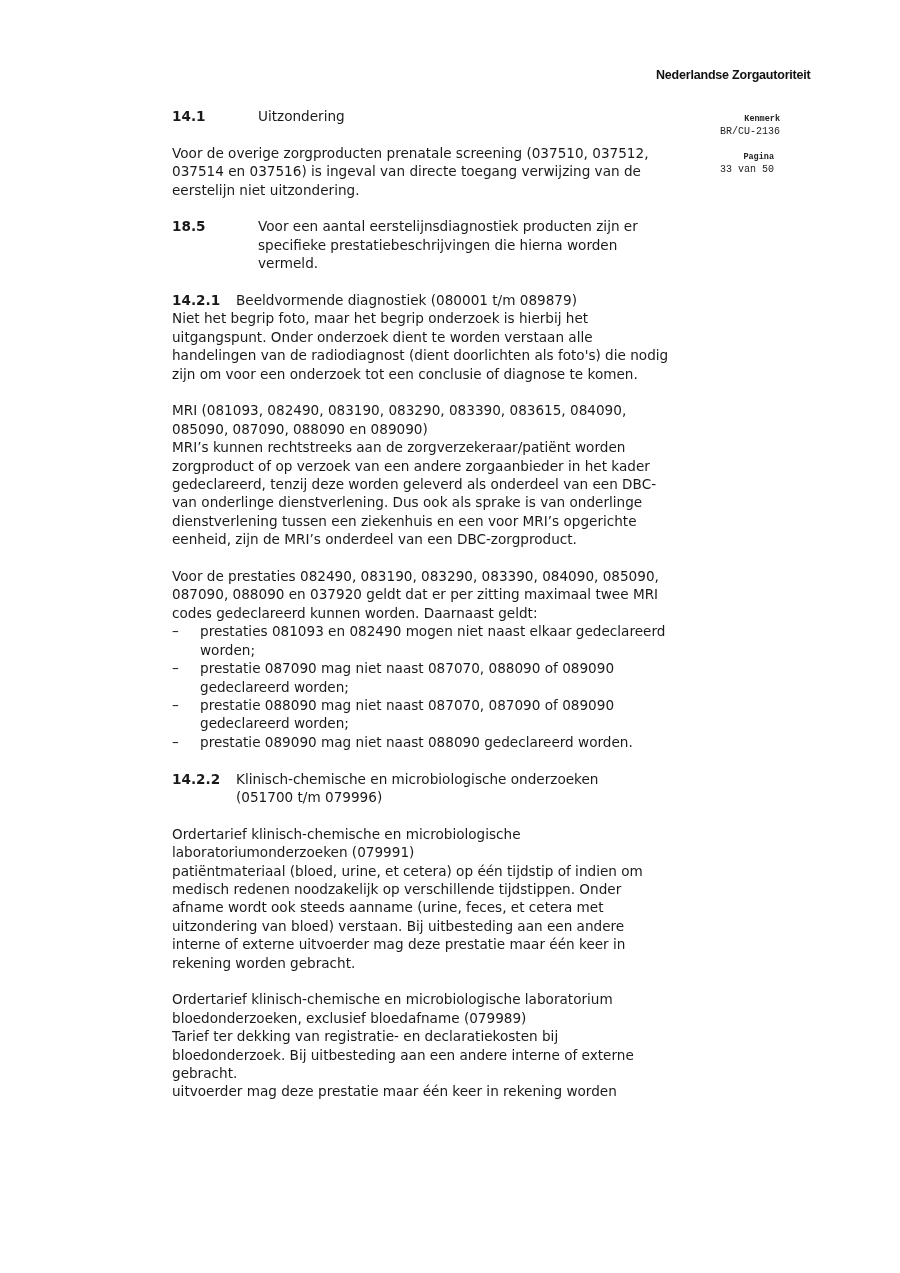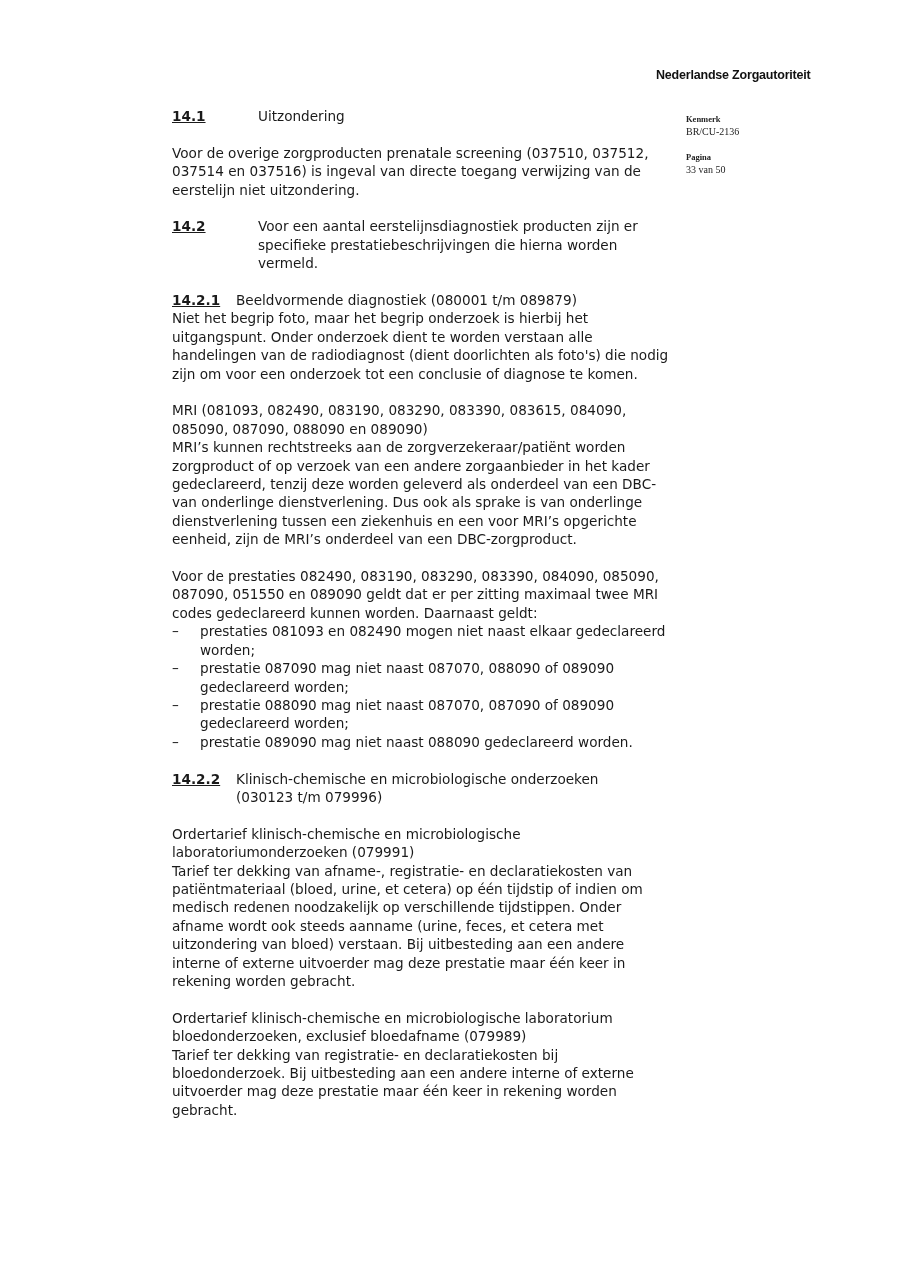--- a/index.html
+++ b/index.html
@@ -1,27 +1,27 @@
 <!DOCTYPE html>
 <html><head>
 <meta charset="utf-8">
 <style>
   html, body { margin: 0; padding: 0; background: #ffffff; }
   body { width: 900px; height: 1273px; position: relative; overflow: hidden;
          font-family: "DejaVu Sans", sans-serif; color: #1a1a1a; }
   .org { position: absolute; left: 656px; top: 62px; font-family: "Liberation Sans", sans-serif;
          font-weight: bold; font-size: 12.5px; letter-spacing: -0.2px; color: #111; margin-top: 6px; }
-  .meta { position: absolute; left: 686px; font-family: Liberation Serif, serif; }
+  .meta { position: absolute; left: 720px; font-family: Liberation Mono, monospace; text-align: right; }
   .meta .lbl { font-size: 8.5px; font-weight: bold; color: #222; line-height: 12px; }
   .meta .val { font-size: 10px; color: #222; line-height: 14px; }
   .content { position: absolute; left: 172px; top: 107px; width: 500px;
              font-size: 13.6px; line-height: 18.4px; }
   .line { white-space: pre; display: block; }
   .h { display: block; position: relative; }
-  .num { font-weight: bold; text-decoration: underline; }
+  .num { font-weight: bold; }
   .h1 .num { display: inline-block; width: 86px; }
   .h1 .ttl { }
   .h2row { display: flex; }
   .h2row .num { width: 86px; flex: none; }
   .h3 .num { display: inline-block; width: 64px; }
   .indent64 { padding-left: 64px; }
   .gap { height: 18.4px; }
   .bullet { display: flex; }
   .bullet .dash { width: 28px; flex: none; }
 </style>
@@ -46,21 +46,21 @@
   </div>
   <div class="gap"></div>
   <div>
     <span class="line">Voor de overige zorgproducten prenatale screening (037510, 037512,</span>
     <span class="line">037514 en 037516) is ingeval van directe toegang verwijzing van de</span>
     <span class="line">eerstelijn niet uitzondering.</span>
   </div>
   <div class="gap"></div>
 
   <div class="h2row">
-    <span class="num">14.2</span>
+    <span class="num">18.5</span>
     <div>
       <span class="line">Voor een aantal eerstelijnsdiagnostiek producten zijn er</span>
       <span class="line">specifieke prestatiebeschrijvingen die hierna worden</span>
       <span class="line">vermeld.</span>
     </div>
   </div>
   <div class="gap"></div>
 
   <div class="h h3">
     <span class="num">14.2.1</span><span>Beeldvormende diagnostiek (080001 t/m 089879)</span>
@@ -80,21 +80,21 @@
     <span class="line">zorgproduct of op verzoek van een andere zorgaanbieder in het kader</span>
     <span class="line">gedeclareerd, tenzij deze worden geleverd als onderdeel van een DBC-</span>
     <span class="line">van onderlinge dienstverlening. Dus ook als sprake is van onderlinge</span>
     <span class="line">dienstverlening tussen een ziekenhuis en een voor MRI’s opgerichte</span>
     <span class="line">eenheid, zijn de MRI’s onderdeel van een DBC-zorgproduct.</span>
   </div>
   <div class="gap"></div>
 
   <div>
     <span class="line">Voor de prestaties 082490, 083190, 083290, 083390, 084090, 085090,</span>
-    <span class="line">087090, 051550 en 089090 geldt dat er per zitting maximaal twee MRI</span>
+    <span class="line">087090, 088090 en 037920 geldt dat er per zitting maximaal twee MRI</span>
     <span class="line">codes gedeclareerd kunnen worden. Daarnaast geldt:</span>
   </div>
   <div>
     <div class="bullet">
       <span class="dash">–</span>
       <div>
         <span class="line">prestaties 081093 en 082490 mogen niet naast elkaar gedeclareerd</span>
         <span class="line">worden;</span>
       </div>
     </div>
@@ -117,37 +117,36 @@
       <div>
         <span class="line">prestatie 089090 mag niet naast 088090 gedeclareerd worden.</span>
       </div>
     </div>
   </div>
   <div class="gap"></div>
 
   <div class="h h3">
     <span class="num">14.2.2</span><span>Klinisch-chemische en microbiologische onderzoeken</span>
   </div>
-  <span class="line indent64">(030123 t/m 079996)</span>
+  <span class="line indent64">(051700 t/m 079996)</span>
   <div class="gap"></div>
 
   <div>
     <span class="line">Ordertarief klinisch-chemische en microbiologische</span>
     <span class="line">laboratoriumonderzoeken (079991)</span>
-    <span class="line">Tarief ter dekking van afname-, registratie- en declaratiekosten van</span>
     <span class="line">patiëntmateriaal (bloed, urine, et cetera) op één tijdstip of indien om</span>
     <span class="line">medisch redenen noodzakelijk op verschillende tijdstippen. Onder</span>
     <span class="line">afname wordt ook steeds aanname (urine, feces, et cetera met</span>
     <span class="line">uitzondering van bloed) verstaan. Bij uitbesteding aan een andere</span>
     <span class="line">interne of externe uitvoerder mag deze prestatie maar één keer in</span>
     <span class="line">rekening worden gebracht.</span>
   </div>
   <div class="gap"></div>
 
   <div>
     <span class="line">Ordertarief klinisch-chemische en microbiologische laboratorium</span>
     <span class="line">bloedonderzoeken, exclusief bloedafname (079989)</span>
     <span class="line">Tarief ter dekking van registratie- en declaratiekosten bij</span>
     <span class="line">bloedonderzoek. Bij uitbesteding aan een andere interne of externe</span>
+    <span class="line">gebracht.</span>
     <span class="line">uitvoerder mag deze prestatie maar één keer in rekening worden</span>
-    <span class="line">gebracht.</span>
   </div>
 </div>
 
 </body></html>

